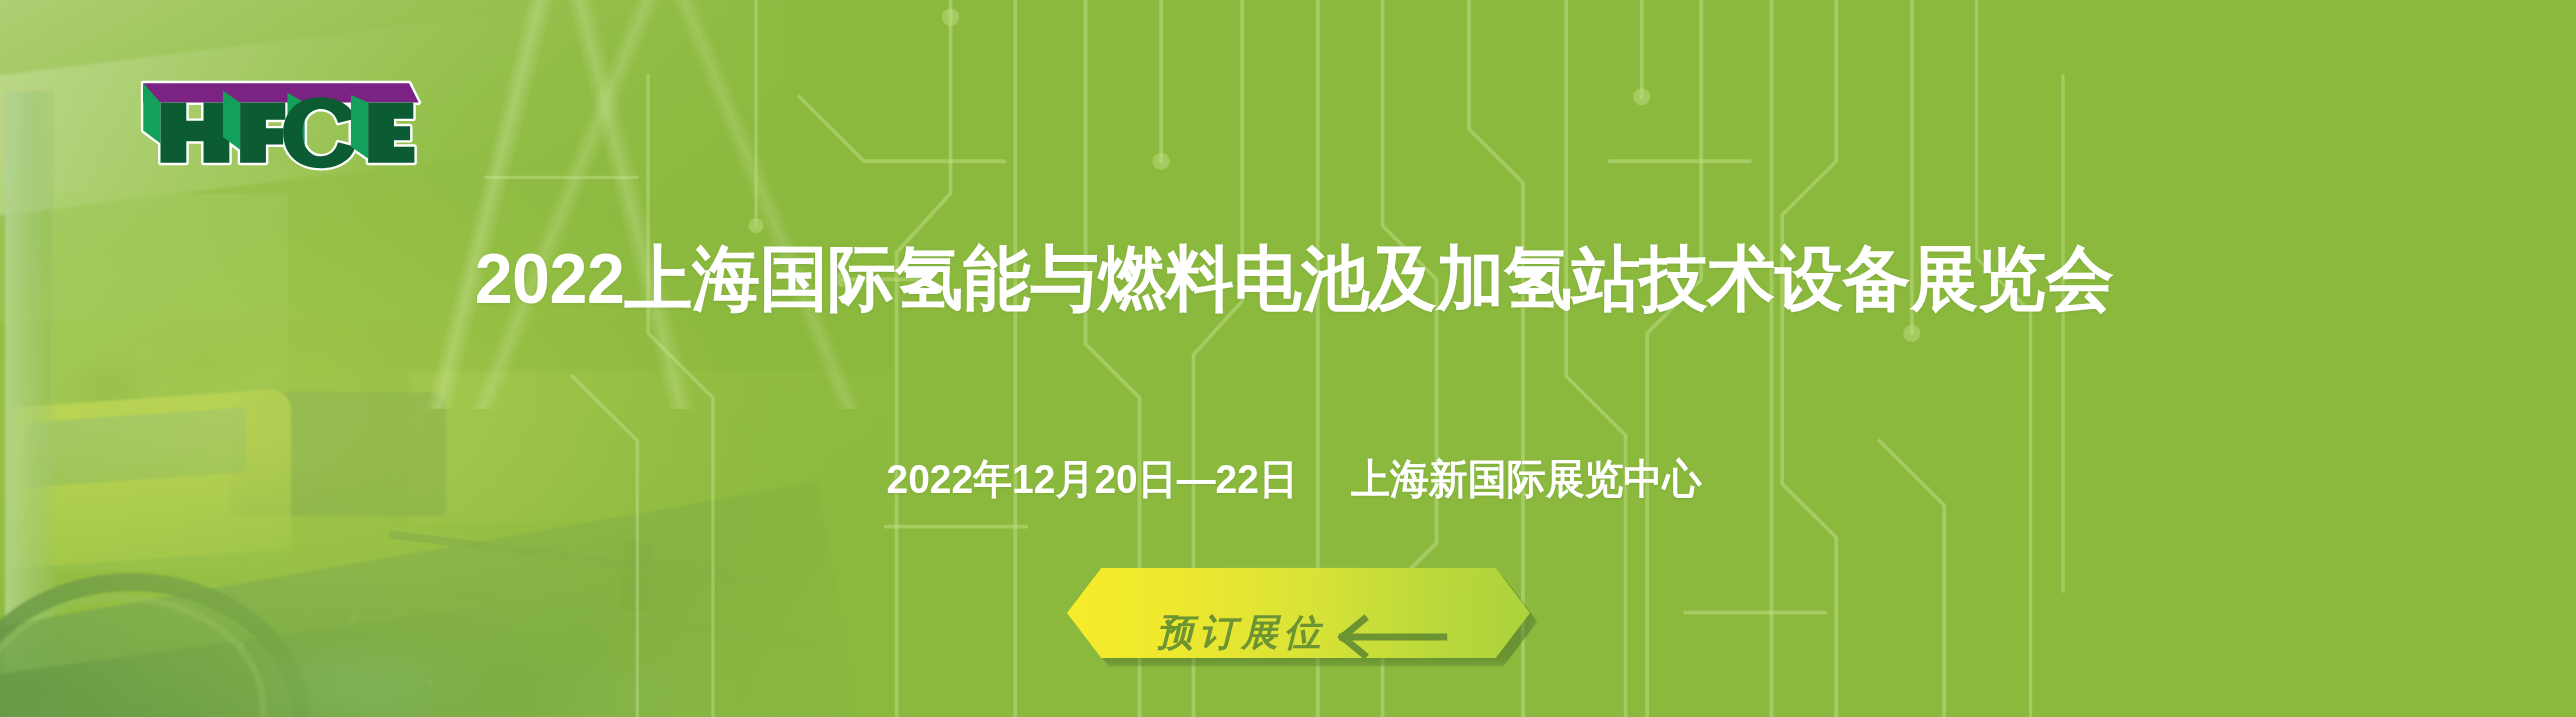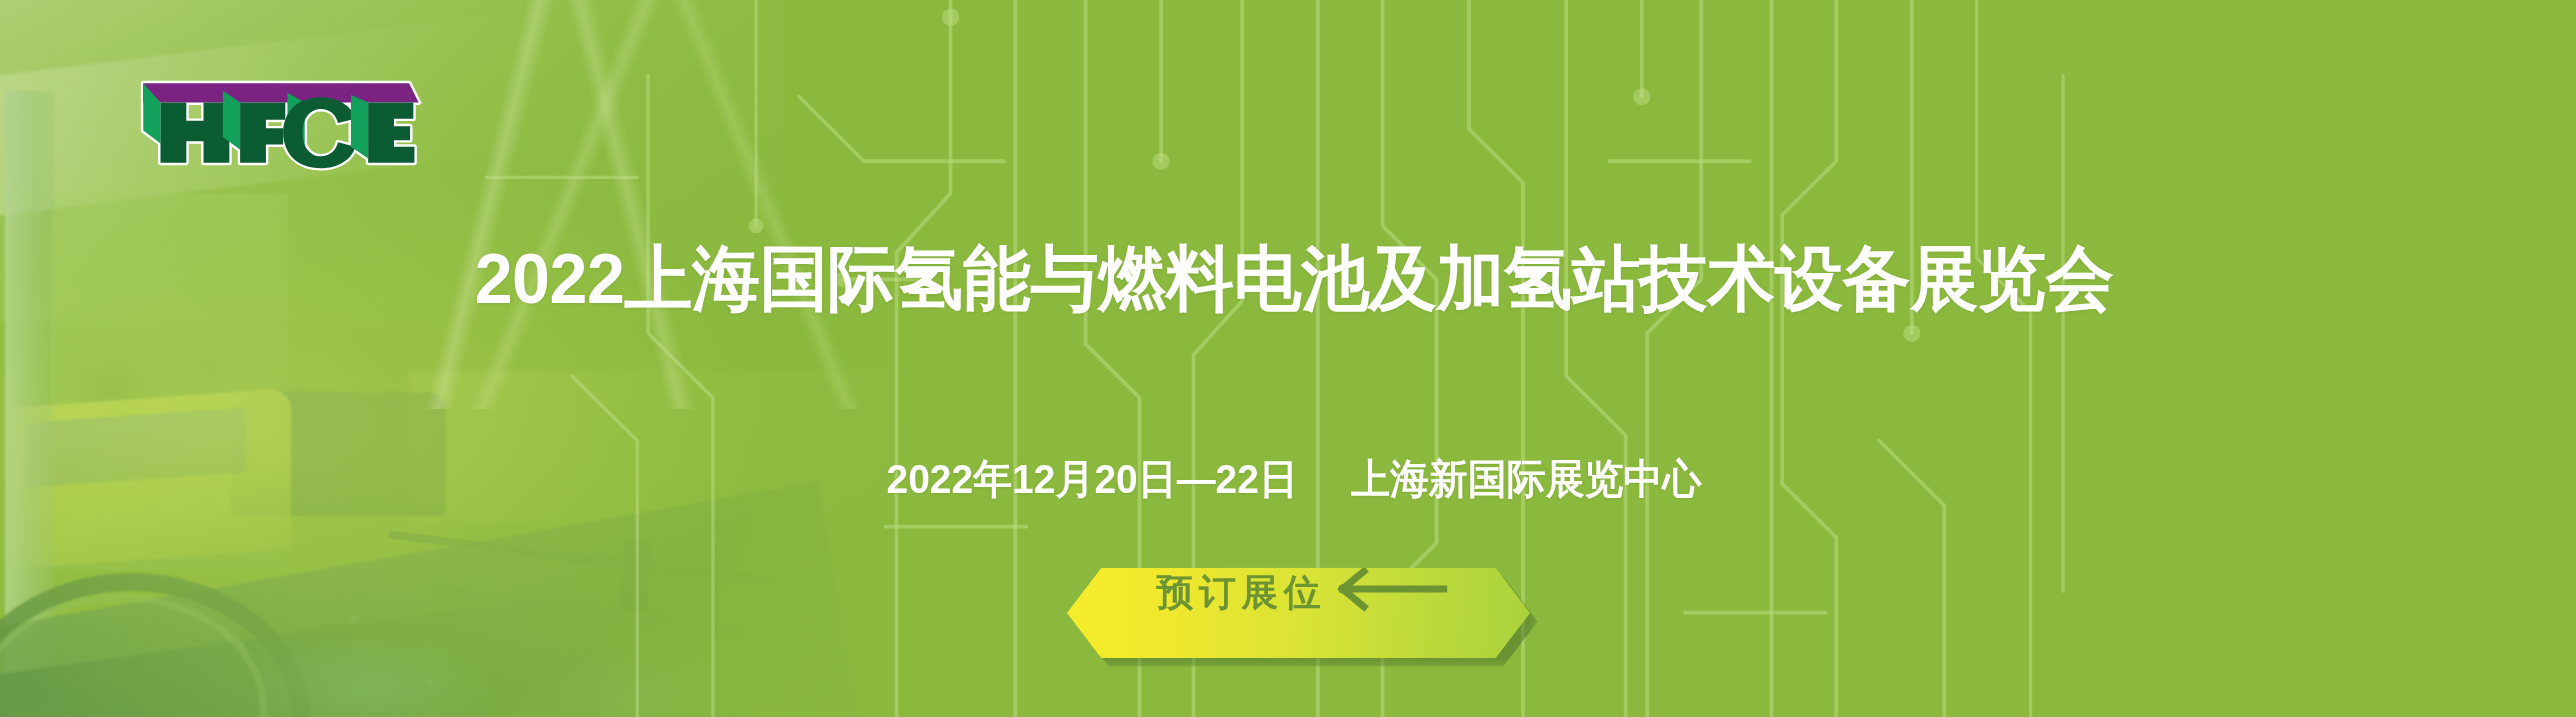--- a/index.html
+++ b/index.html
@@ -234,23 +234,24 @@
     width:463px; height:90px;
     background:rgba(60,95,35,.42);
     clip-path:polygon(7.4% 0%, 92.6% 0%, 100% 50%, 92.6% 100%, 7.4% 100%, 0% 50%);
     filter:blur(6px);
   }
   .cta{
     position:absolute; inset:0;
     background:linear-gradient(92deg, #F5EC2B 0%, #EFE82E 22%, #D9E336 52%, #BCD93B 78%, #ABD23D 100%);
     clip-path:polygon(7.4% 0%, 92.6% 0%, 100% 50%, 92.6% 100%, 7.4% 100%, 0% 50%);
     display:flex;
-    align-items:flex-start;
+    align-items:flex-end;
     justify-content:center;
     gap:14px;
+    font-style:italic;
   }
   .cta-label{
     color:#6D9433;
     font-family:"Liberation Sans","DejaVu Sans",sans-serif;
     font-weight:700;
     font-size:37px;
     letter-spacing:5.4px;
     text-indent:5.4px;
     white-space:nowrap;
   }

